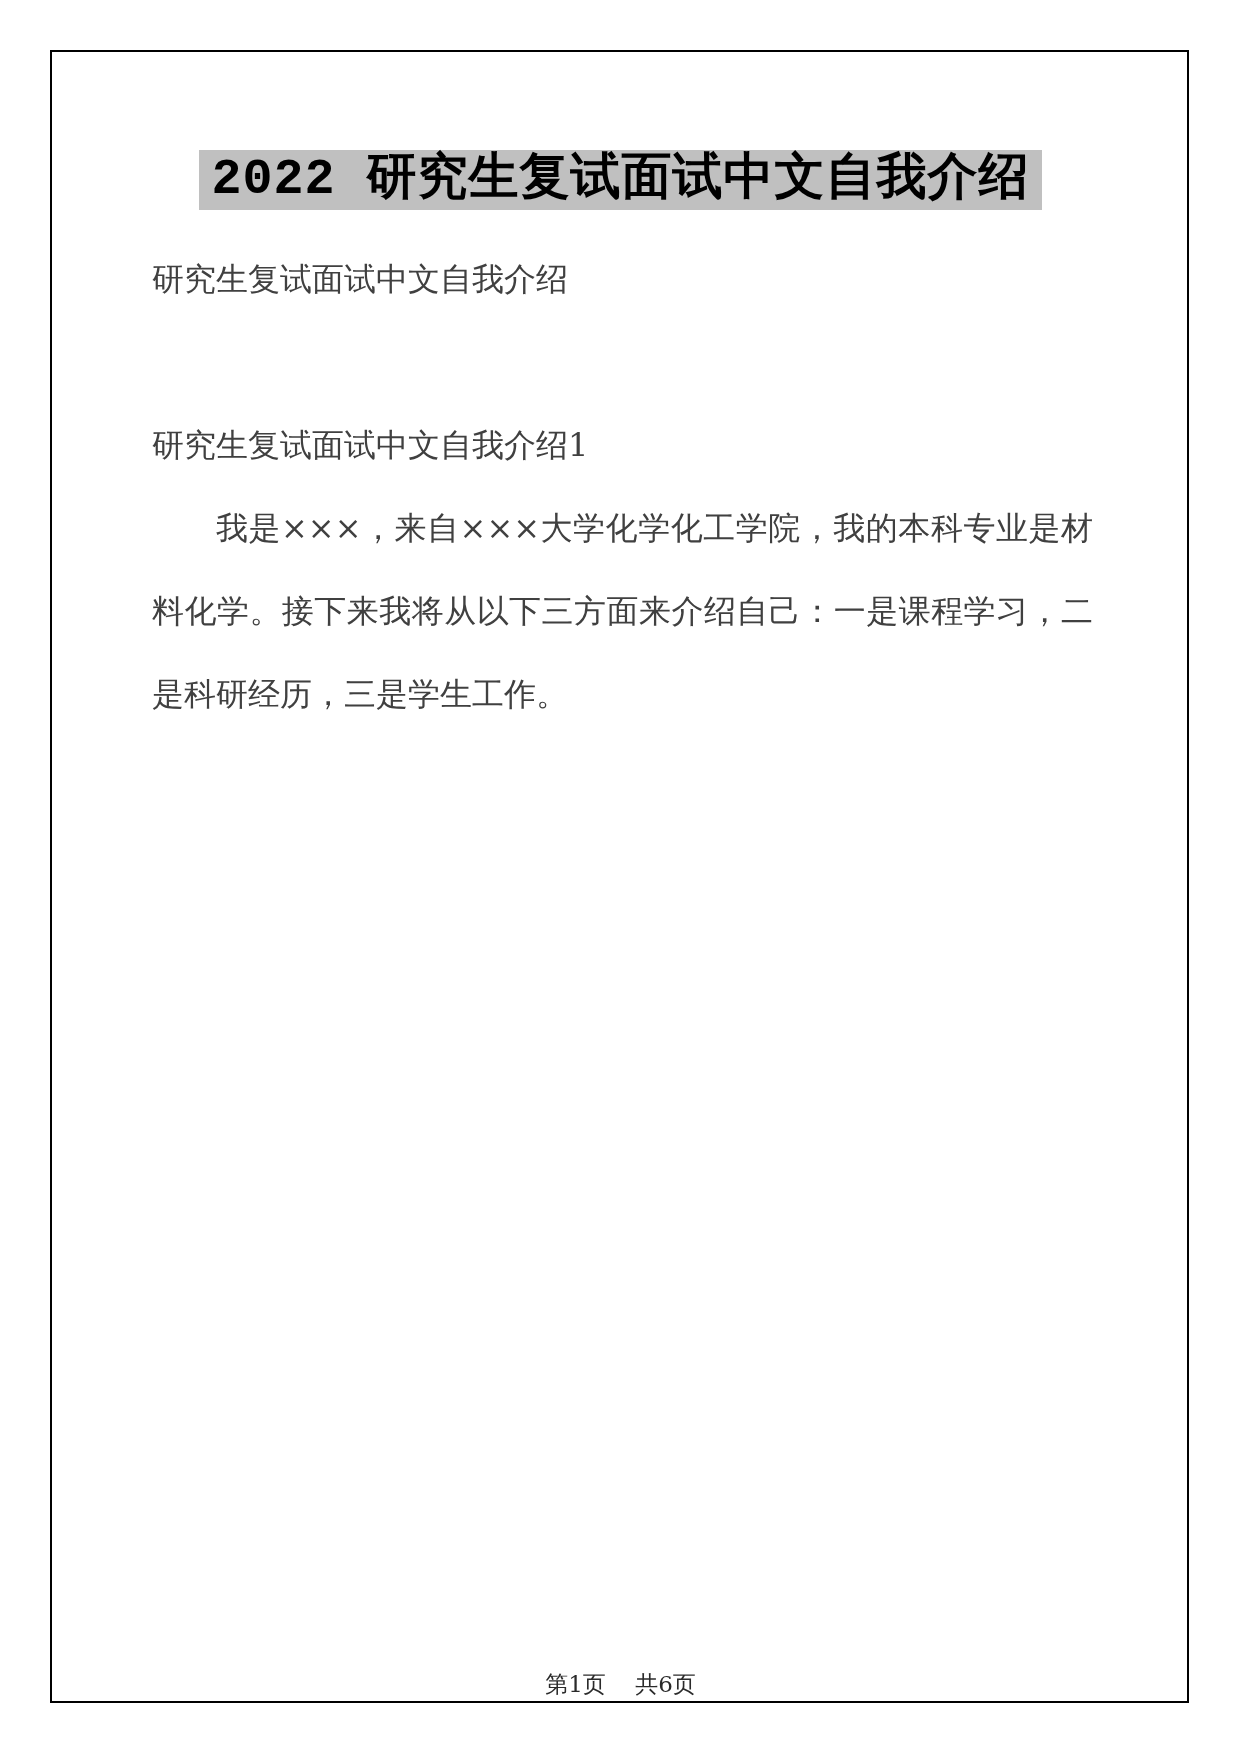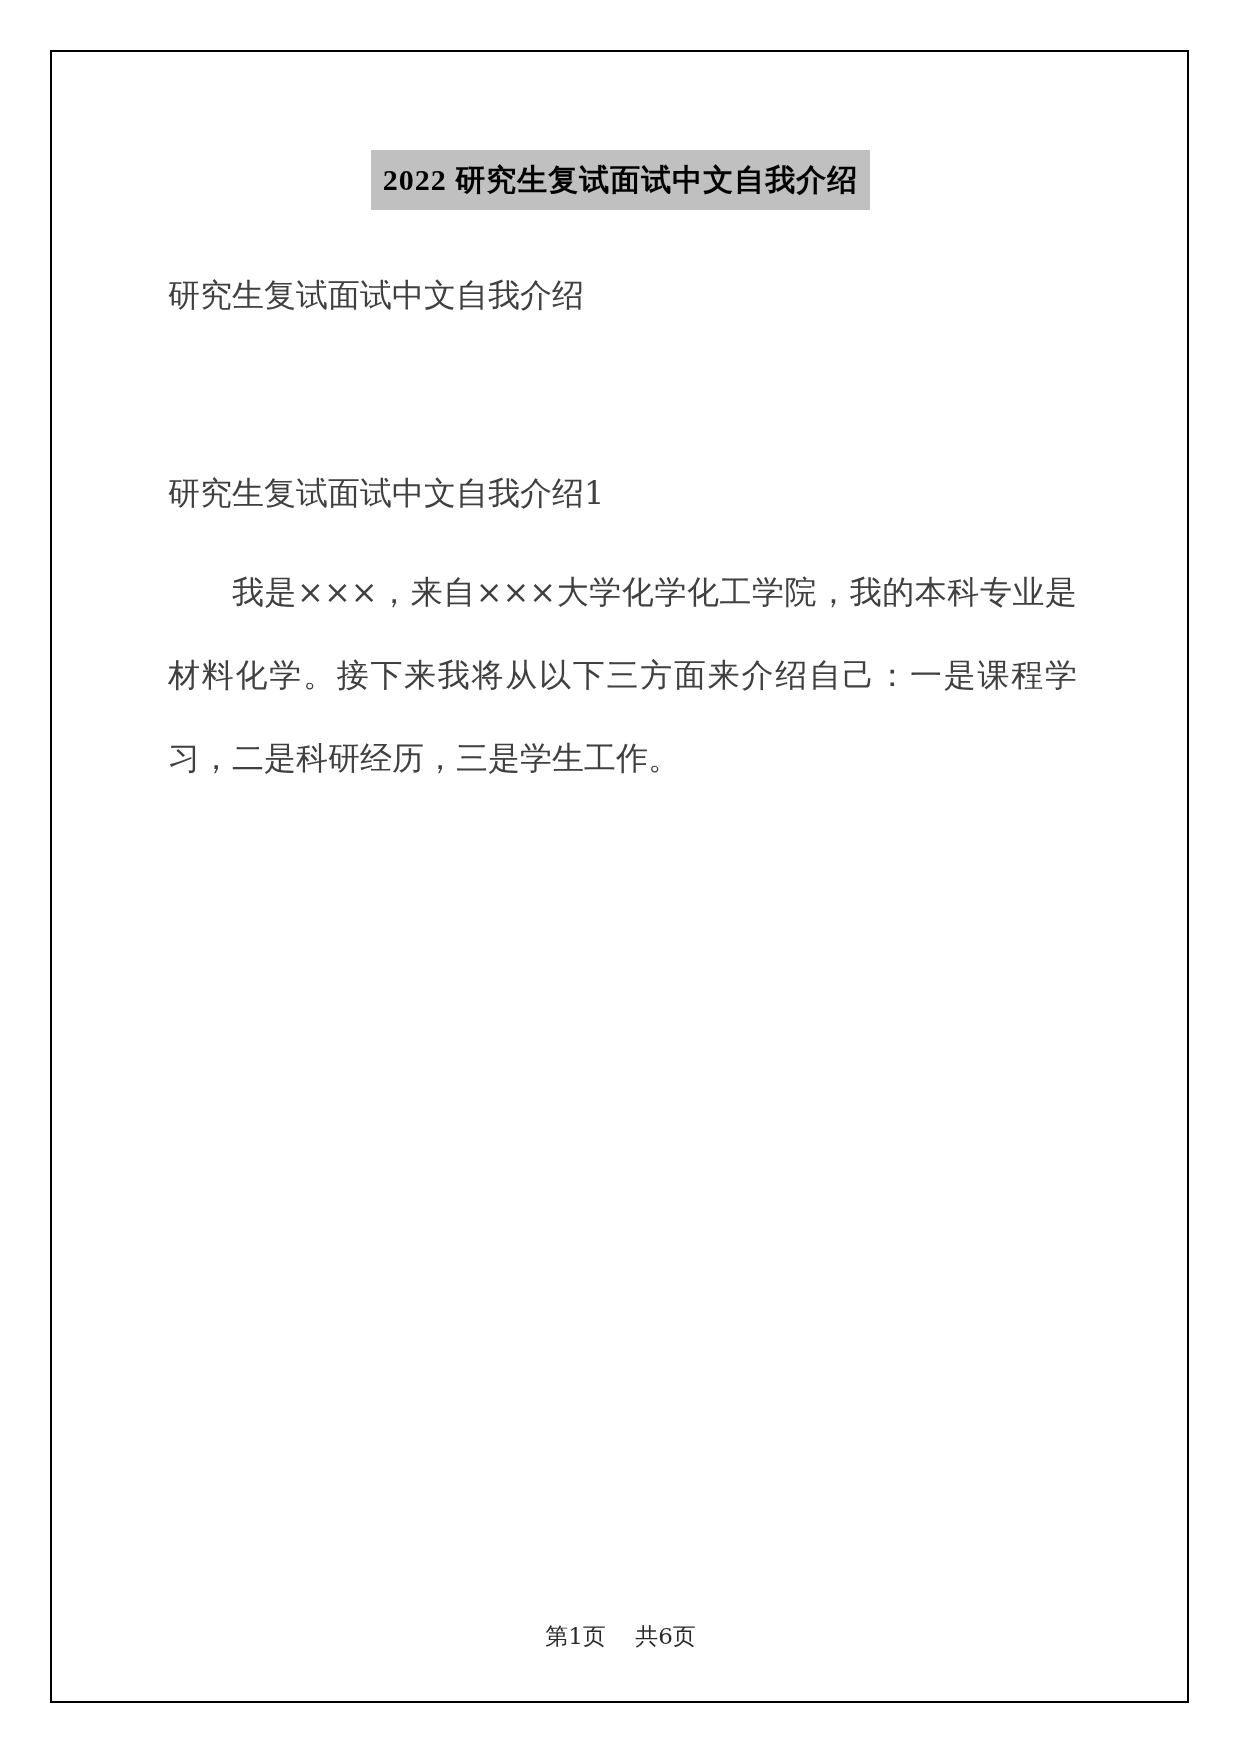--- a/index.html
+++ b/index.html
@@ -25,59 +25,59 @@
     position: absolute;
     left: 0;
     top: 150px;
     width: 100%;
     text-align: center;
   }
   .doc-title-highlight {
     display: inline-block;
     background: #c0c0c0;
     color: #000000;
-    font-size: 30px;
+    font-size: 50px;
     font-weight: bold;
     line-height: 60px;
     padding: 0 12px;
     letter-spacing: 1px;
-    font-family: Liberation Serif, serif;
+    font-family: Liberation Mono, monospace;
     white-space: nowrap;
   }
   .doc-body {
     position: absolute;
     left: 152px;
     top: 238px;
     width: 941px;
     font-size: 32px;
     line-height: 83px;
     color: #404040;
     text-align: justify;
     word-break: break-all;
     font-family: "DejaVu Serif", "Liberation Serif", serif;
     font-weight: 300;
   }
   .doc-body p {
-    margin: 16px;
+    margin: 0;
     padding: 0;
   }
   .doc-body p.indent { text-indent: 2em; }
   .doc-body p.blank-line { height: 83px; }
   .page-footer {
     position: absolute;
     left: 0;
     top: 1620px;
     width: 100%;
     text-align: center;
     font-size: 23px;
     line-height: 32px;
     color: #2a2a2a;
     font-family: "DejaVu Serif", "Liberation Serif", serif;
   }
-  .page-footer .footer-part { display: inline-block; }
+  .page-footer .footer-part { display: inline-block; margin-top: 48px; }
   .page-footer .footer-part + .footer-part { margin-left: 22px; }
 </style>
 </head>
 <body>
 
 <div class="page-frame"></div>
 
 <div class="doc-title-row">
   <span class="doc-title-highlight">2022 研究生复试面试中文自我介绍</span>
 </div>

